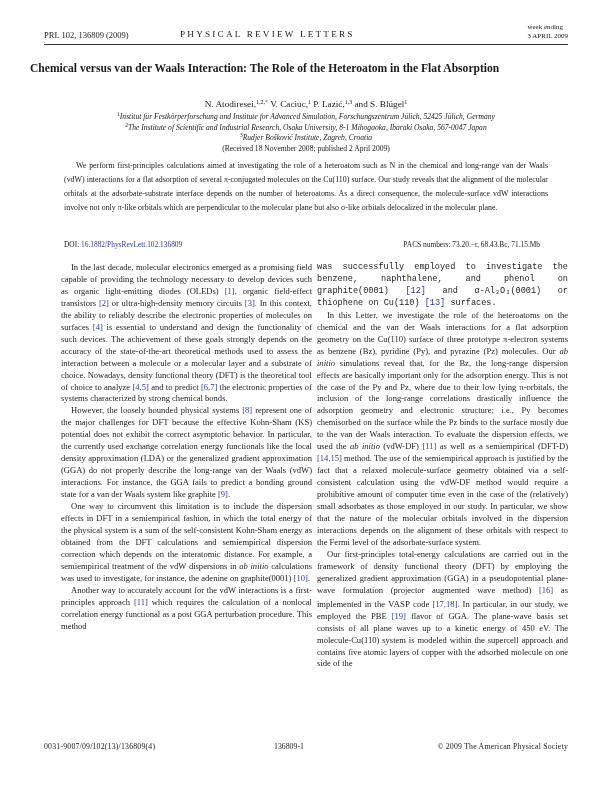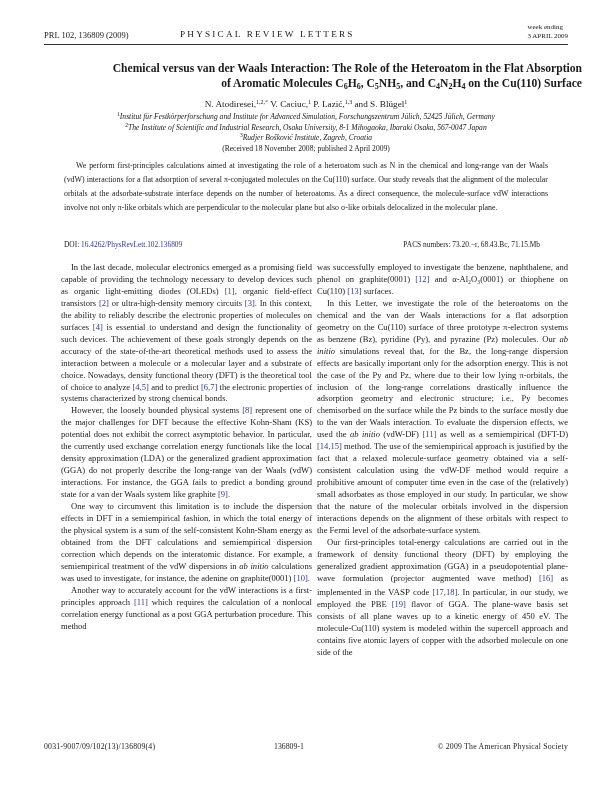--- a/index.html
+++ b/index.html
@@ -4,41 +4,41 @@
 <style>
   html, body { margin: 0; padding: 0; background: #ffffff; }
   body { width: 612px; height: 792px; position: relative; overflow: hidden;
          font-family: "Liberation Serif", "DejaVu Serif", serif; color: #1a1a1a; }
   .header { position: absolute; left: 44px; top: 25px; width: 524px; height: 19px;
             border-bottom: 1.2px solid #333; }
   .hdr-left { position: absolute; left: 0; top: 5px; font-size: 8.5px; }
   .hdr-left b { font-weight: normal; }
   .hdr-center { position: absolute; left: 136px; top: 4px; font-size: 9.2px; letter-spacing: 2.2px; }
   .hdr-right { position: absolute; right: 0; top: -2px; font-size: 7px; line-height: 8.5px; }
-  .title { position: absolute; left: 30px; top: 62px; width: 552px; text-align: right;
+  .title { position: absolute; left: 30px; top: 62px; width: 552px; text-align: left;
            font-weight: bold; font-size: 11.6px; line-height: 14.5px; }
   .title sub { font-size: 8px; vertical-align: -2px; line-height: 0; }
   .authors { position: absolute; left: 30px; top: 99px; width: 552px; text-align: center; font-size: 9.2px; }
   .authors sup { font-size: 6px; vertical-align: 3px; line-height: 0; }
   .authors .star { color: #3a3a8a; }
   .affils { position: absolute; left: 30px; top: 112px; width: 552px; text-align: center;
             font-size: 7.6px; line-height: 10.6px; font-style: italic; }
   .affils sup { font-size: 5.5px; vertical-align: 3px; line-height: 0; font-style: normal; }
   .received { font-style: normal; }
   .abstract { position: absolute; left: 64px; top: 159px; width: 484px; font-size: 7.9px;
               line-height: 14px; text-align: justify; text-indent: 12px; }
   .doi-row { position: absolute; left: 64px; top: 240px; width: 484px; font-size: 7.4px; }
   .doi-row .doi-link { color: #2e3a8c; }
   .pacs { position: absolute; right: 8px; top: 0; margin-left: 38px; }
   .col { position: absolute; top: 262px; width: 251px; font-size: 8.55px; line-height: 11.95px;
          text-align: justify; }
   .col.left { left: 61px; }
   .col.right { left: 317px; }
   .col p { margin: 0; text-indent: 10px; }
-  .col p.noindent { text-indent: 0; }
+  .col p.noindent { text-indent: 0; font-family: Liberation Mono, monospace; }
   .ref { color: #2e3a8c; }
   .sc { font-variant: small-caps; font-size: 13px; }
   .footer { position: absolute; left: 44px; top: 742px; width: 524px; font-size: 7.8px; }
   .ft-left { position: absolute; left: 0; top: 0; letter-spacing: 0.2px; }
   .ft-center { position: absolute; left: 230px; top: 0; }
   .ft-right { position: absolute; right: 0; top: 0; letter-spacing: 0.2px; }
 </style>
 </head>
 <body>
 
@@ -46,38 +46,37 @@
   <div class="hdr-left"><span>PRL </span><b>102,</b><span> 136809 (2009)</span></div>
   <div class="hdr-center">PHYSICAL REVIEW LETTERS</div>
   <div class="hdr-right">
     <div>week ending</div>
     <div>3 APRIL 2009</div>
   </div>
 </div>
 
 <div class="title">
   <div>Chemical versus van der Waals Interaction: The Role of the Heteroatom in the Flat Absorption</div>
-  <div><span>of Aromatic Molecules C</span><sub>6</sub><span>H</span><sub>6</sub><span>, C</span><sub>5</sub><span>NH</span><sub>5</sub><span>, and C</span><sub>4</sub><span>N</span><sub>2</sub><span>H</span><sub>4</sub><span> on the Cu(110) Surface</span></div>
 </div>
 
 <div class="authors">
   <span>N. Atodiresei,</span><sup>1,2,</sup><sup class="star">*</sup><span> V. Caciuc,</span><sup>1</sup><span> P. Lazić,</span><sup>1,3</sup><span> and S. Blügel</span><sup>1</sup>
 </div>
 
 <div class="affils">
   <div><sup>1</sup><span>Institut für Festkörperforschung and Institute for Advanced Simulation, Forschungszentrum Jülich, 52425 Jülich, Germany</span></div>
   <div><sup>2</sup><span>The Institute of Scientific and Industrial Research, Osaka University, 8-1 Mihogaoka, Ibaraki Osaka, 567-0047 Japan</span></div>
   <div><sup>3</sup><span>Rudjer Bošković Institute, Zagreb, Croatia</span></div>
   <div class="received">(Received 18 November 2008; published 2 April 2009)</div>
 </div>
 
 <div class="abstract">We perform first-principles calculations aimed at investigating the role of a heteroatom such as N in the chemical and long-range van der Waals (vdW) interactions for a flat adsorption of several π-conjugated molecules on the Cu(110) surface. Our study reveals that the alignment of the molecular orbitals at the adsorbate-substrate interface depends on the number of heteroatoms. As a direct consequence, the molecule-surface vdW interactions involve not only π-like orbitals which are perpendicular to the molecular plane but also σ-like orbitals delocalized in the molecular plane.</div>
 
 <div class="doi-row">
-  <span>DOI: </span><span class="doi-link">16.4262/PhysRevLett.102.136809</span>
+  <span>DOI: </span><span class="doi-link">16.1882/PhysRevLett.102.136809</span>
   <span class="pacs">PACS numbers: 73.20.−r, 68.43.Bc, 71.15.Mb</span>
 </div>
 
 <div class="col left">
     <p>In the last decade, molecular electronics emerged as a promising field capable of providing the technology necessary to develop devices such as organic light-emitting diodes (OLEDs) <span class="ref">[1]</span>, organic field-effect transistors <span class="ref">[2]</span> or ultra-high-density memory circuits <span class="ref">[3]</span>. In this context, the ability to reliably describe the electronic properties of molecules on surfaces <span class="ref">[4]</span> is essential to understand and design the functionality of such devices. The achievement of these goals strongly depends on the accuracy of the state-of-the-art theoretical methods used to assess the interaction between a molecule or a molecular layer and a substrate of choice. Nowadays, density functional theory (DFT) is the theoretical tool of choice to analyze <span class="ref">[4,5]</span> and to predict <span class="ref">[6,7]</span> the electronic properties of systems characterized by strong chemical bonds.</p>
     <p>However, the loosely bounded physical systems <span class="ref">[8]</span> represent one of the major challenges for DFT because the effective Kohn-Sham (KS) potential does not exhibit the correct asymptotic behavior. In particular, the currently used exchange correlation energy functionals like the local density approximation (LDA) or the generalized gradient approximation (GGA) do not properly describe the long-range van der Waals (vdW) interactions. For instance, the GGA fails to predict a bonding ground state for a van der Waals system like graphite <span class="ref">[9]</span>.</p>
     <p>One way to circumvent this limitation is to include the dispersion effects in DFT in a semiempirical fashion, in which the total energy of the physical system is a sum of the self-consistent Kohn-Sham energy as obtained from the DFT calculations and semiempirical dispersion correction which depends on the interatomic distance. For example, a semiempirical treatment of the vdW dispersions in <i>ab initio</i> calculations was used to investigate, for instance, the adenine on graphite(0001) <span class="ref">[10]</span>.</p>
     <p>Another way to accurately account for the vdW interactions is a first-principles approach <span class="ref">[11]</span> which requires the calculation of a nonlocal correlation energy functional as a post GGA perturbation procedure. This method</p>
   </div>
 <div class="col right">

